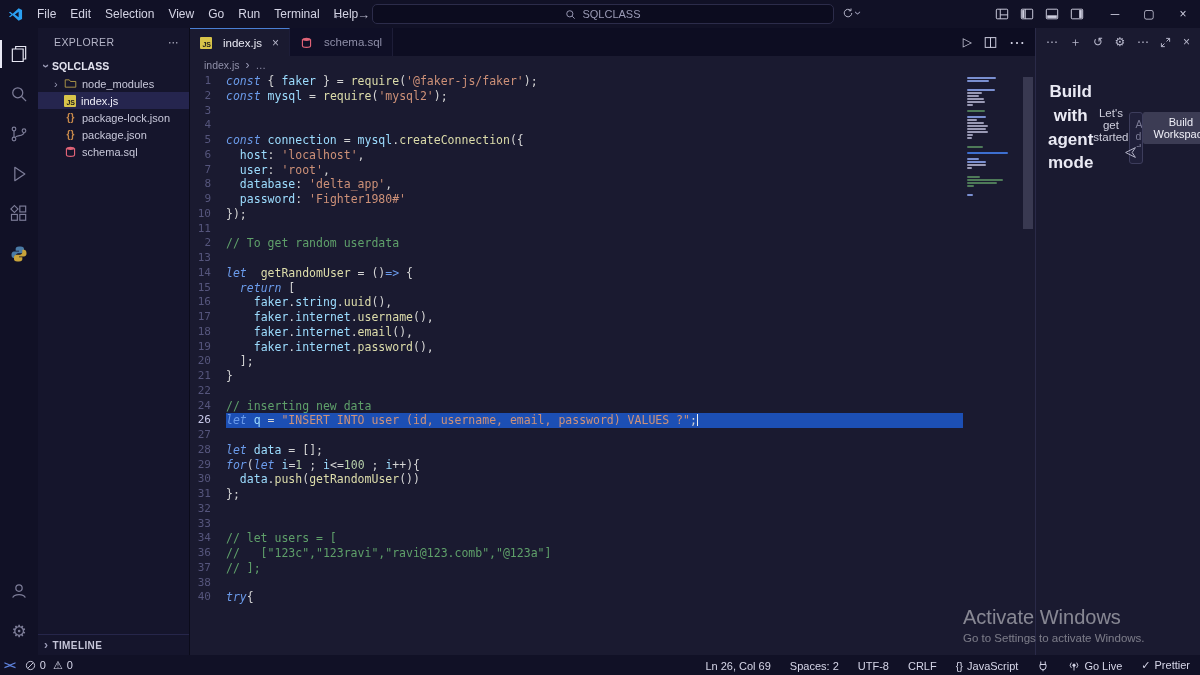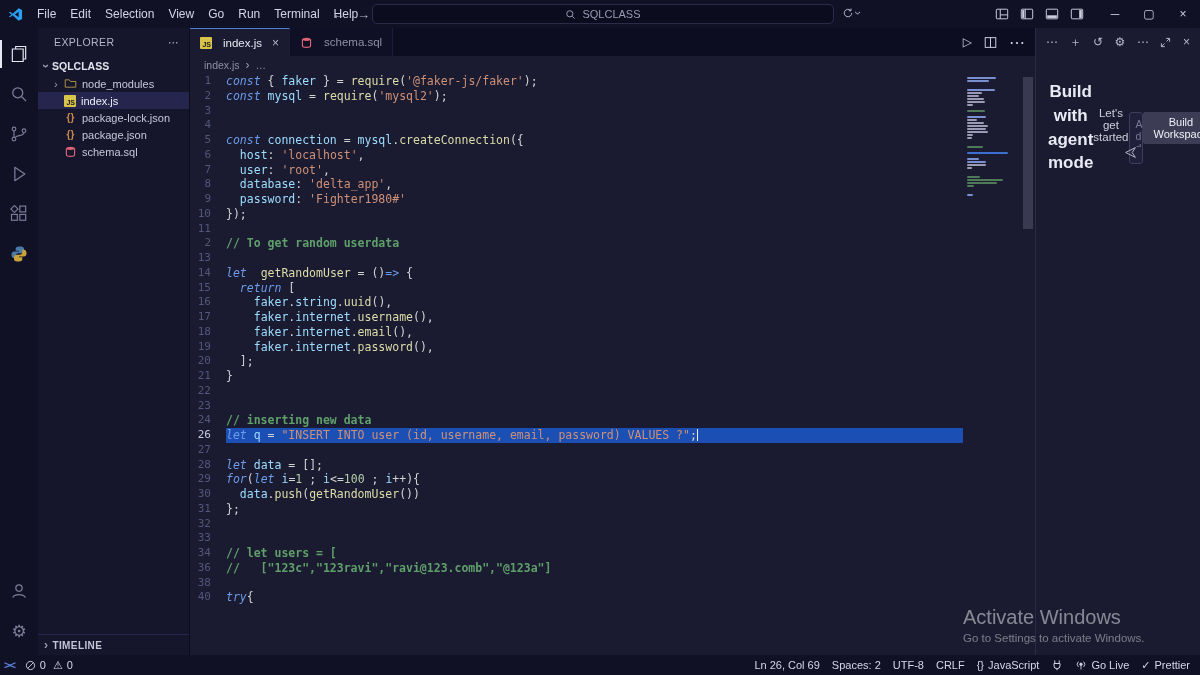--- a/index.html
+++ b/index.html
@@ -59,21 +59,21 @@
   .code-lines { flex:1; overflow:hidden; padding-top:1px; }
   .code-row { display:flex; height:14.75px; line-height:14.75px; white-space:pre; font-family:"DejaVu Sans Mono", monospace; font-size:11.5px; }
   .ln { width:36px; text-align:right; padding-right:15px; color:#55557c; flex:none; font-size:11px; }
   .code-row.sel .ln { color:#c8c8e8; }
   .lc { flex:1; color:#d4d4d4; }
   .code-row.sel .lc { background:#1c4fb4; }
   .tk-k { color:#6b9bea; font-style:italic; }
   .tk-v { color:#9cdcfe; }
   .tk-f { color:#dcdcaa; }
   .tk-s { color:#ce9178; }
-  .tk-c { color:#5fa06a;font-weight:bold; }
+  .tk-c { color:#5fa06a; }
   .tk-n { color:#b5cea8; }
   .tk-p, .tk-o { color:#d4d4d4; }
   .caret { display:inline-block; width:1.5px; height:12px; background:#f0f0f0; vertical-align:-2px; }
   .minimap { width:58px; flex:none; padding-top:4px; }
   .mm-bar { height:2px; margin:0 0 1px 4px; border-radius:1px; }
   .scrollbar { width:14px; flex:none; position:relative; }
   .sb-thumb { position:absolute; top:4px; left:2px; width:10px; height:152px; background:rgba(150,150,180,0.25); }
 
   
   .chat { width:165px; flex:none; background:#1a1a30; border-left:1px solid #2a2a48; display:flex; flex-direction:column; }
@@ -93,21 +93,21 @@
 
   
   .watermark { position:absolute; left:963px; top:606px; pointer-events:none; }
   .wm1 { font-size:20px; color:rgba(255,255,255,0.48); }
   .wm2 { font-size:11.5px; color:rgba(255,255,255,0.42); margin-top:3px; }
 
   
   .statusbar { height:20px; background:#111126; display:flex; align-items:center; font-size:11px; color:#d6d6e8; padding:0 10px 0 4px; gap:10px; }
   .sb-item { display:flex; align-items:center; gap:4px; white-space:nowrap; }
   .remote-ind { color:#5f83dd; font-weight:bold; letter-spacing:-1px; font-size:11px; }
-  .sb-right { margin-left:auto; display:flex; align-items:center; gap:12px; }
+  .sb-right { margin-left:auto; display:flex; align-items:flex-end; gap:19px; }
   svg { display:block; }
 </style>
 </head>
 <body>
 
 <div class="titlebar">
   <div class="vslogo">
     <svg width="15" height="15" viewBox="0 0 24 24">
         <path fill="#2aa0f2" d="M17 2 L7.5 10.7 L3.4 7.6 L1.5 8.6 L5.6 12 L1.5 15.4 L3.4 16.4 L7.5 13.3 L17 22 L22.5 19.2 V4.8 Z M17 7.5 V16.5 L11 12 Z"></path>
       </svg>
@@ -314,32 +314,32 @@
           <div class="code-row"><span class="ln">13</span><span class="lc"></span></div>
           <div class="code-row"><span class="ln">14</span><span class="lc"><span class="tk-k">let</span><span class="tk-p">  </span><span class="tk-f">getRandomUser</span><span class="tk-o"> = </span><span class="tk-p">()</span><span class="tk-k">=&gt;</span><span class="tk-p"> {</span></span></div>
           <div class="code-row"><span class="ln">15</span><span class="lc"><span class="tk-p">  </span><span class="tk-k">return</span><span class="tk-p"> [</span></span></div>
           <div class="code-row"><span class="ln">16</span><span class="lc"><span class="tk-p">    </span><span class="tk-v">faker</span><span class="tk-p">.</span><span class="tk-v">string</span><span class="tk-p">.</span><span class="tk-f">uuid</span><span class="tk-p">(),</span></span></div>
           <div class="code-row"><span class="ln">17</span><span class="lc"><span class="tk-p">    </span><span class="tk-v">faker</span><span class="tk-p">.</span><span class="tk-v">internet</span><span class="tk-p">.</span><span class="tk-f">username</span><span class="tk-p">(),</span></span></div>
           <div class="code-row"><span class="ln">18</span><span class="lc"><span class="tk-p">    </span><span class="tk-v">faker</span><span class="tk-p">.</span><span class="tk-v">internet</span><span class="tk-p">.</span><span class="tk-f">email</span><span class="tk-p">(),</span></span></div>
           <div class="code-row"><span class="ln">19</span><span class="lc"><span class="tk-p">    </span><span class="tk-v">faker</span><span class="tk-p">.</span><span class="tk-v">internet</span><span class="tk-p">.</span><span class="tk-f">password</span><span class="tk-p">(),</span></span></div>
           <div class="code-row"><span class="ln">20</span><span class="lc"><span class="tk-p">  ];</span></span></div>
           <div class="code-row"><span class="ln">21</span><span class="lc"><span class="tk-p">}</span></span></div>
           <div class="code-row"><span class="ln">22</span><span class="lc"></span></div>
-          <div class="code-row"><span class="ln">23</span><span class="lc"></span></div>
           <div class="code-row"><span class="ln">24</span><span class="lc"><span class="tk-c">// inserting new data</span></span></div>
           <div class="code-row sel"><span class="ln">26</span><span class="lc"><span class="tk-k">let</span><span class="tk-p"> </span><span class="tk-v">q</span><span class="tk-o"> = </span><span class="tk-s">"INSERT INTO user (id, username, email, password) VALUES ?"</span><span class="tk-p">;</span><span class="caret"></span></span></div>
           <div class="code-row"><span class="ln">27</span><span class="lc"></span></div>
           <div class="code-row"><span class="ln">28</span><span class="lc"><span class="tk-k">let</span><span class="tk-p"> </span><span class="tk-v">data</span><span class="tk-o"> = </span><span class="tk-p">[];</span></span></div>
           <div class="code-row"><span class="ln">29</span><span class="lc"><span class="tk-k">for</span><span class="tk-p">(</span><span class="tk-k">let</span><span class="tk-p"> </span><span class="tk-v">i</span><span class="tk-o">=</span><span class="tk-n">1</span><span class="tk-p"> ; </span><span class="tk-v">i</span><span class="tk-o">&lt;=</span><span class="tk-n">100</span><span class="tk-p"> ; </span><span class="tk-v">i</span><span class="tk-o">++</span><span class="tk-p">){</span></span></div>
           <div class="code-row"><span class="ln">30</span><span class="lc"><span class="tk-p">  </span><span class="tk-v">data</span><span class="tk-p">.</span><span class="tk-f">push</span><span class="tk-p">(</span><span class="tk-f">getRandomUser</span><span class="tk-p">())</span></span></div>
           <div class="code-row"><span class="ln">31</span><span class="lc"><span class="tk-p">};</span></span></div>
           <div class="code-row"><span class="ln">32</span><span class="lc"></span></div>
           <div class="code-row"><span class="ln">33</span><span class="lc"></span></div>
           <div class="code-row"><span class="ln">34</span><span class="lc"><span class="tk-c">// let users = [</span></span></div>
           <div class="code-row"><span class="ln">36</span><span class="lc"><span class="tk-c">//   ["123c","123ravi","ravi@123.comb","@123a"]</span></span></div>
+          <div class="code-row"><span class="ln">37</span><span class="lc"><span class="tk-c">// ];</span></span></div>
           <div class="code-row"><span class="ln">38</span><span class="lc"></span></div>
           <div class="code-row"><span class="ln">40</span><span class="lc"><span class="tk-k">try</span><span class="tk-p">{</span></span></div>
         </div>
       <div class="minimap">
           <div>
             <div class="mm-bar" style="width: 28.75px; background: rgb(122, 143, 208);"></div>
             <div class="mm-bar" style="width: 21.6px; background: rgb(122, 143, 208);"></div>
             <div class="mm-bar" style="width: 0px; background: rgb(154, 154, 181);"></div>
             <div class="mm-bar" style="width: 0px; background: rgb(154, 154, 181);"></div>
             <div class="mm-bar" style="width: 27.65px; background: rgb(122, 143, 208);"></div>

